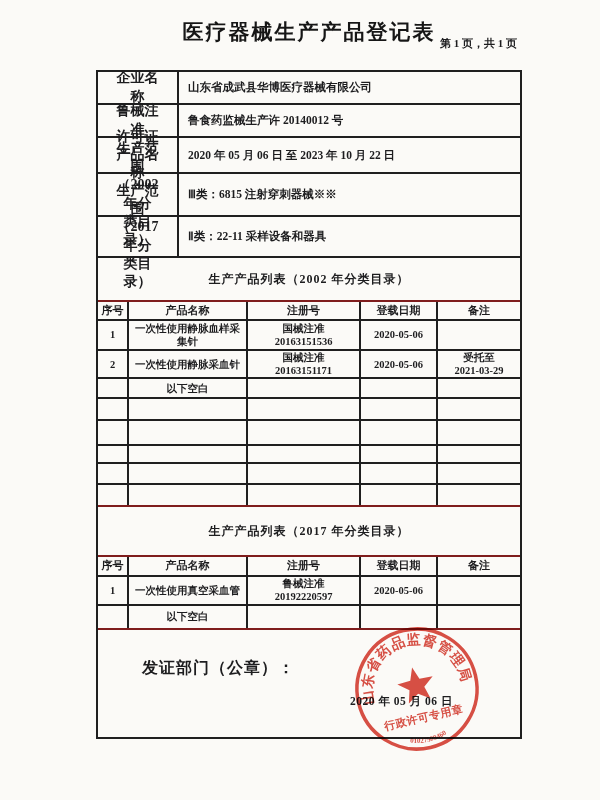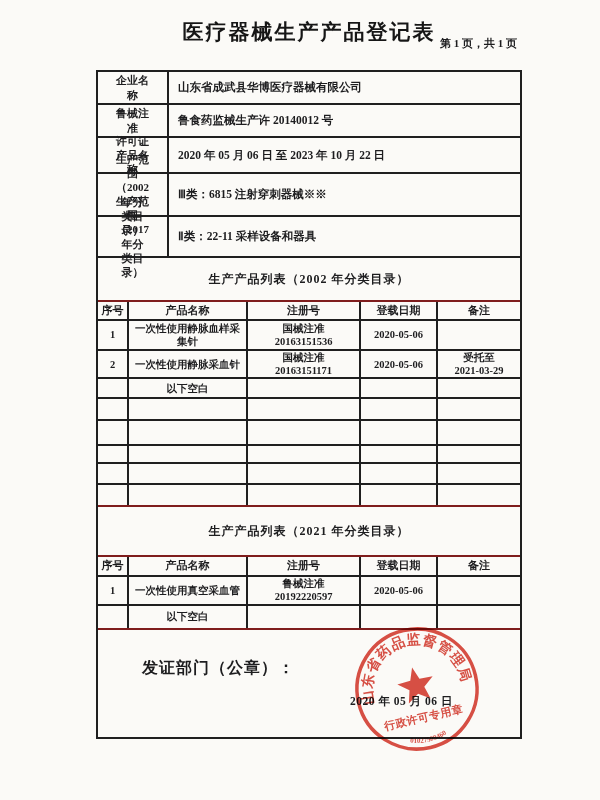--- a/index.html
+++ b/index.html
@@ -22,23 +22,23 @@
   }
   .form {
     position: absolute; left: 96px; top: 70px; width: 426px;
     border: 2px solid #1f1f1f; background: transparent;
   }
   .seg { border-bottom: 2px solid #7f1d1d; }
   .seg:last-child { border-bottom: none; }
   
   .irow { display: flex; align-items: stretch; border-bottom: 2px solid #1f1f1f; }
   .irow .lbl {
-    width: 71px; border-right: 2px solid #1f1f1f;
+    width: 81px; border-right: 2px solid #1f1f1f;
     display: flex; align-items: center; justify-content: center;
-    text-align: center; font-size: 11px; font-weight: 700;
+    text-align: center; font-size: 14px; font-weight: 700;
     white-space: pre-line; line-height: 1.3; padding: 2px 16px;
   }
   .irow .val {
     flex: 1; display: flex; align-items: center;
     font-size: 11.5px; font-weight: 700; padding-left: 9px; padding-right: 4px;
     white-space: pre-line; line-height: 1.25;
   }
   
   .band {
     display: flex; align-items: center; justify-content: center;
@@ -183,21 +183,21 @@
               <td></td>
               <td></td>
               <td></td>
               <td></td>
               <td></td>
             </tr>
       </tbody>
         </table>
     </div>
 
-    <div class="band band2 seg">生产产品列表（2021 年分类目录）</div>
+    <div class="band band2 seg">生产产品列表（2017 年分类目录）</div>
 
     <div class="seg">
       <table class="grid">
         <colgroup>
             <col class="c0">
             <col class="c1">
             <col class="c2">
             <col class="c3">
             <col class="c4">
           </colgroup>

